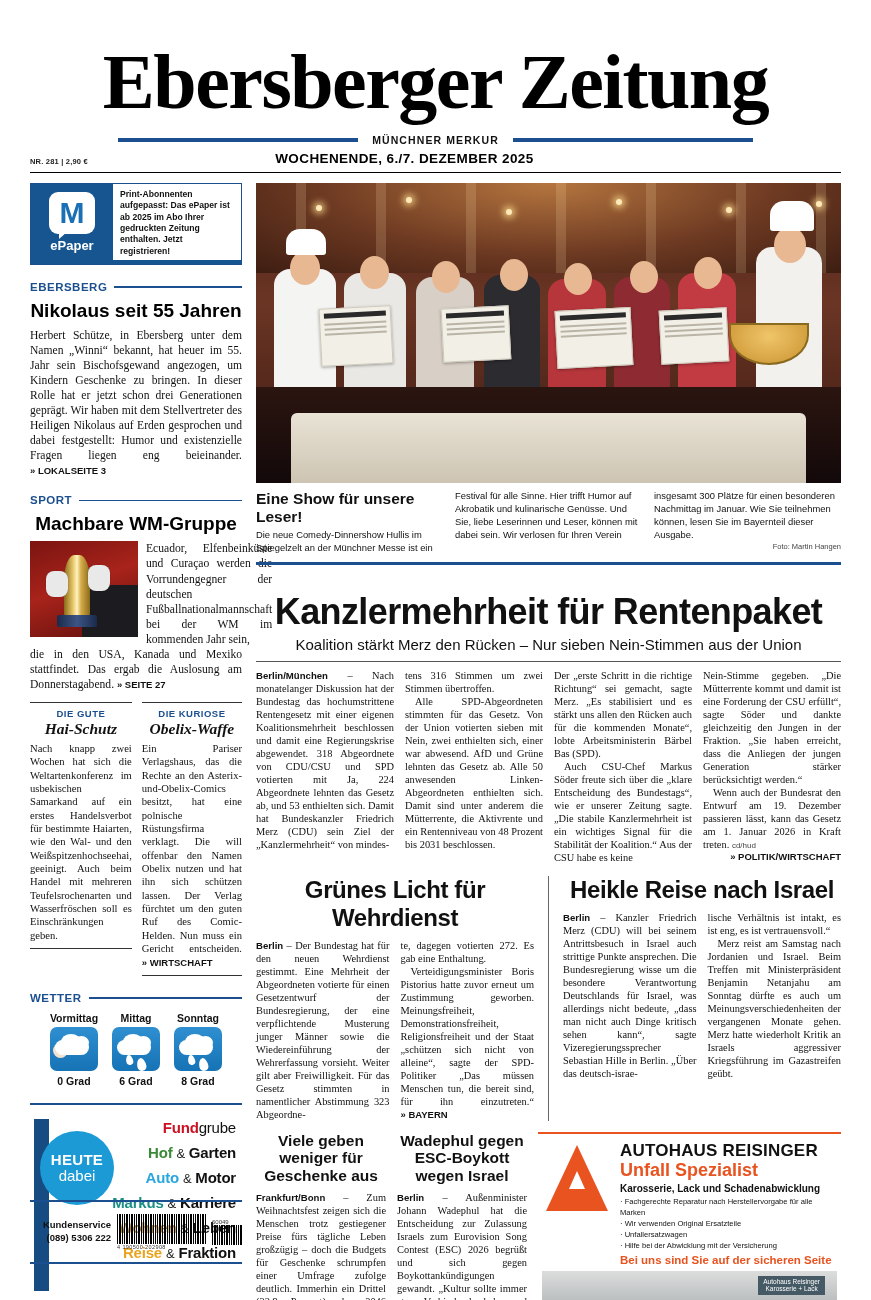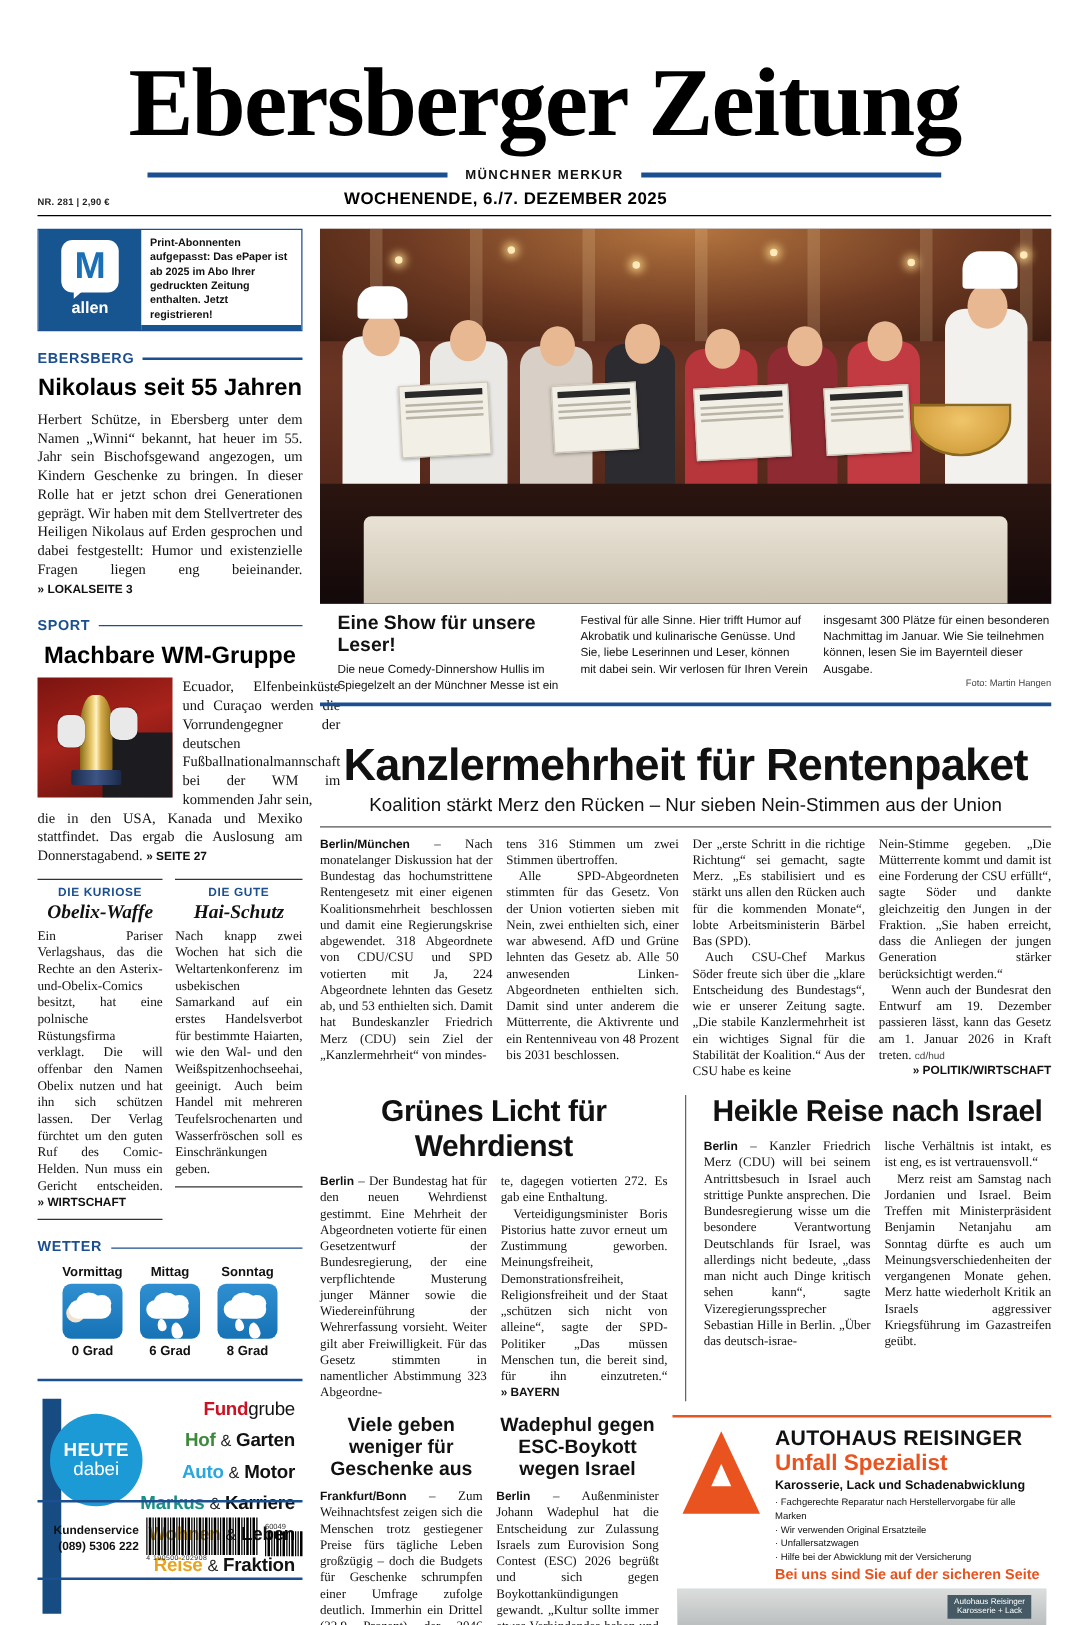--- a/index.html
+++ b/index.html
@@ -257,21 +257,21 @@
   .ph-paper .hd { height: 5px; background: #2a2a2a; margin: 4px 4px 5px; }
   .ph-bowl {
     position: absolute; right: 32px; bottom: 118px; width: 80px; height: 42px;
     background: radial-gradient(ellipse at 50% 30%, #f0c56a, #c9922f);
     border-radius: 0 0 40px 40px / 0 0 30px 30px; border: 2px solid #8a6a1f;
   }
   .ph-chef-hat {
     position: absolute; width: 40px; height: 26px; background: #fff; border-radius: 14px 14px 3px 3px;
   }
 
-  .caption-bar { display: flex; gap: 12px; margin-top: 7px; margin-left: 14px; }
+  .caption-bar { display: flex; gap: 12px; margin-top: 7px; }
   .cap-col { flex: 1; }
   .cap-title {
     font-family: "Liberation Sans", sans-serif; font-weight: bold; font-size: 15.5px;
     margin-bottom: 3px;
   }
   .cap-text { font-family: "Liberation Sans", sans-serif; font-size: 9.4px; line-height: 1.38; }
   .credit { font-family: "Liberation Sans", sans-serif; font-size: 7.5px; color: #444; float: right; }
   .rule-blue-thick { height: 3px; background: #1b4f8f; margin-top: 7px; }
 
   
@@ -366,21 +366,21 @@
     <div class="rule-thin-black"></div>
   </div>
 
   <div class="grid">
 
     <div class="col-left">
 
       <div class="epaper">
         <div class="epaper-logo">
           <div class="epaper-m">M</div>
-          <div class="epaper-label">allen</div>
+          <div class="epaper-label">ePaper</div>
         </div>
         <div class="epaper-text">
           <div class="epaper-msg">Print-Abonnenten aufgepasst: Das ePaper ist ab 2025 im Abo Ihrer gedruckten Zeitung enthalten. Jetzt registrieren!</div>
           <div class="epaper-url">merkur.de/registrierung</div>
         </div>
       </div>
 
       <div class="kicker-row">
         <span class="kicker">EBERSBERG</span>
         <span class="kicker-rule"></span>
@@ -406,33 +406,33 @@
         <div class="sport-text body-text">Ecuador, Elfenbeinküste und Curaçao werden die Vorrundengegner der deutschen Fußballnationalmannschaft bei der WM im kommenden Jahr sein,</div>
       </div>
       <div class="body-text">
         <span>die in den USA, Kanada und Mexiko stattfindet. Das ergab die Auslosung am Donnerstagabend.</span>
         <span class="ref">» SEITE 27</span>
       </div>
 
       <div class="dual">
         <div class="dual-col">
           <div class="dual-top-rule"></div>
+          <div class="dual-kicker">DIE GUTE</div>
+          <div class="dual-head">Hai-Schutz</div>
+          <div class="dual-body">Nach knapp zwei Wochen hat sich die Weltartenkonferenz im usbekischen Samarkand auf ein erstes Handelsverbot für bestimmte Haiarten, wie den Wal- und den Weißspitzenhochseehai, geeinigt. Auch beim Handel mit mehreren Teufelsrochenarten und Wasserfröschen soll es Einschränkungen geben.</div>
+          <div class="dual-bottom-rule"></div>
+        </div>
+        <div class="dual-col">
+          <div class="dual-top-rule"></div>
           <div class="dual-kicker">DIE KURIOSE</div>
           <div class="dual-head">Obelix-Waffe</div>
           <div class="dual-body">
             <span>Ein Pariser Verlagshaus, das die Rechte an den Asterix-und-Obelix-Comics besitzt, hat eine polnische Rüstungsfirma verklagt. Die will offenbar den Namen Obelix nutzen und hat ihn sich schützen lassen. Der Verlag fürchtet um den guten Ruf des Comic-Helden. Nun muss ein Gericht entscheiden.</span>
             <span class="ref">» WIRTSCHAFT</span>
           </div>
-          <div class="dual-bottom-rule"></div>
-        </div>
-        <div class="dual-col">
-          <div class="dual-top-rule"></div>
-          <div class="dual-kicker">DIE GUTE</div>
-          <div class="dual-head">Hai-Schutz</div>
-          <div class="dual-body">Nach knapp zwei Wochen hat sich die Weltartenkonferenz im usbekischen Samarkand auf ein erstes Handelsverbot für bestimmte Haiarten, wie den Wal- und den Weißspitzenhochseehai, geeinigt. Auch beim Handel mit mehreren Teufelsrochenarten und Wasserfröschen soll es Einschränkungen geben.</div>
           <div class="dual-bottom-rule"></div>
         </div>
       </div>
 
       <div class="kicker-row">
         <span class="kicker">WETTER</span>
         <span class="kicker-rule"></span>
       </div>
       <div class="weather-row">
         <div class="weather-cell">

